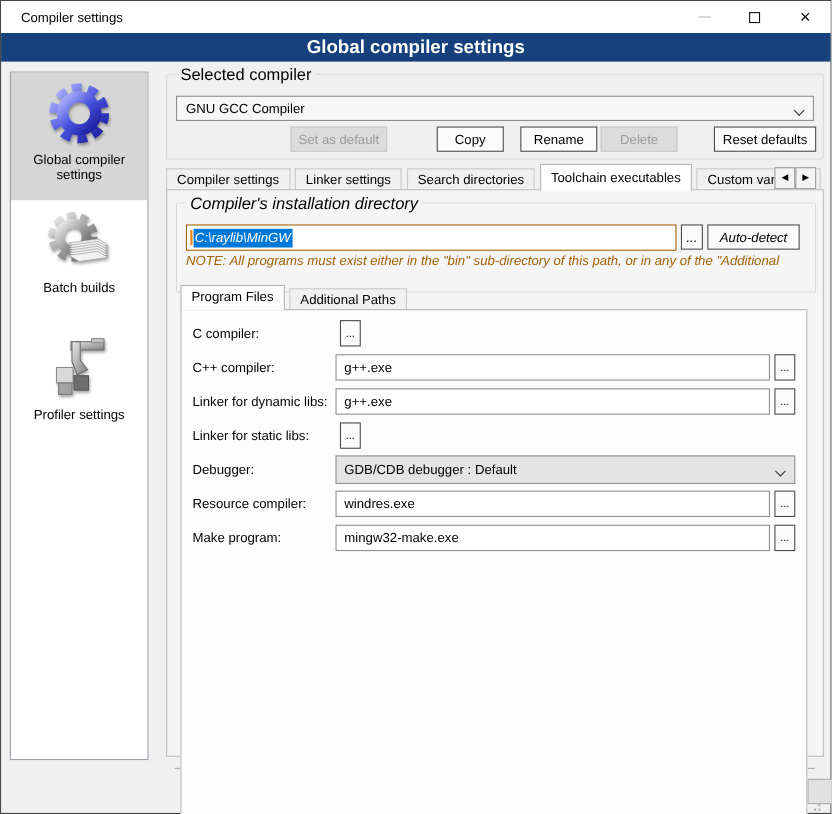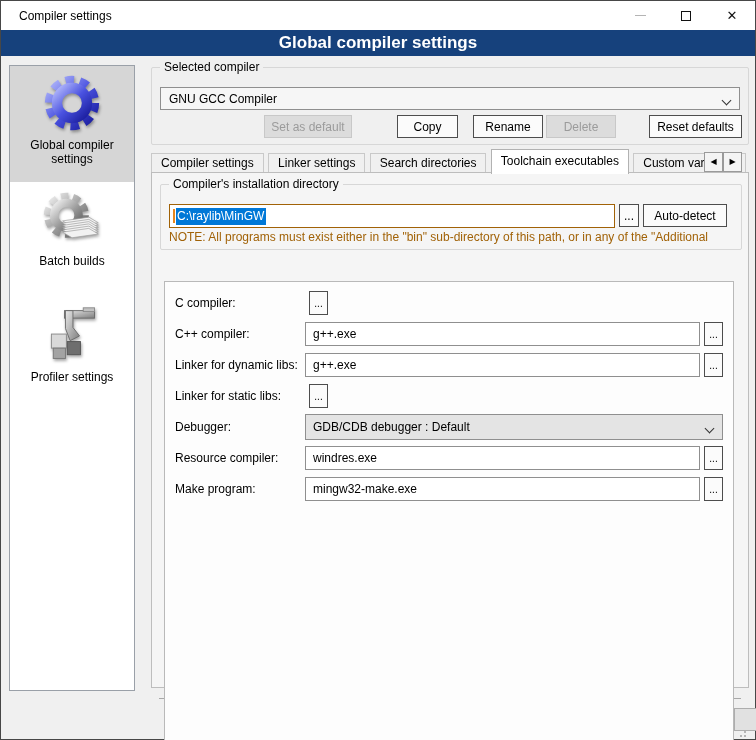--- a/index.html
+++ b/index.html
@@ -25,21 +25,21 @@
   .sidebar { position:absolute; left:8px; top:9px; width:126px; height:626px; background:#fff; border:1px solid #9aa0a8; overflow:hidden; }
   .side-item { height:116px; display:flex; flex-direction:column; align-items:center; padding-top:5px; text-align:center; }
   .side-item.selected { background:#d6d6d6; }
   .side-item .icon-wrap { width:64px; height:64px; display:flex; align-items:center; justify-content:center; }
   .side-label { margin-top:3px; line-height:14px; font-size:12px; padding:0 4px; }
 
   
   .main { position:absolute; left:150px; top:0; width:598px; height:684px; }
 
   .groupbox { position:relative; border:1px solid #d7d7d7; border-radius:2px; }
-  .groupbox > .gb-label { position:absolute; top:-8px; left:8px; background:#f0f0f0; padding:0 4px; font-size:12px; }
+  .groupbox > .gb-label { position:absolute; top:-8px; left:8px; background:#f0f0f0; padding:0 4px; font-size:15px; }
 
   .gb-selected { position:absolute; left:0; top:11px; width:598px; height:78px; }
   .combo { height:23px; background:#f6f6f6; border:1px solid #8f8f8f; display:flex; align-items:center; padding:0 8px; position:relative; }
   .combo .chev { position:absolute; right:9px; top:9px; }
   .gb-selected .combo { position:absolute; left:8px; right:8px; top:19px; }
   .btn-row { position:absolute; left:8px; right:8px; top:47px; height:23px; }
   .btn { font-size:12px; height:23px; display:inline-flex; align-items:center; justify-content:center; background:#fbfbfb; border:1px solid #4d4d4d; }
   .btn.disabled { background:#dcdcdc; color:#9b9b9b; border:1px solid #c8c8c8; }
   .btn-row .btn { position:absolute; top:0;text-align:right; }
 
@@ -48,21 +48,21 @@
   .tab { display:inline-block; height:21px; line-height:19px; padding:0 9px; background:#f0f0f0; border:1px solid #c9c9c9; border-bottom:none; margin-right:1px; vertical-align:bottom; white-space:nowrap; overflow:hidden; }
   .tab.active { background:#ffffff; height:25px; line-height:23px; border-color:#b2b2b2; position:relative; z-index:3; }
   .tab.clipped { width:34px; padding-right:0; }
   .tab-scroll { position:absolute; top:3px; width:19px; height:20px; background:#f4f4f4; border:1px solid #9a9a9a; font-size:8px; text-align:center; line-height:18px; }
   .ts-left { left:553px; } .ts-right { left:572px; }
 
   
   .tabpage { position:absolute; left:0; top:116px; width:598px; height:516px; background:#f5f5f5; border:1px solid #bdbdbd; z-index:2; }
   .tabpage .gb-label { background:#f5f5f5; }
 
-  .gb-install { position:absolute; left:8px; top:11px; width:582px; height:66px; }
+  .gb-install { position:absolute; left:8px; top:11px; width:582px; height:82px;font-style:italic; }
   .install-row { position:absolute; left:8px; top:19px; right:8px; height:24px; display:flex; align-items:stretch; }
   .path-input { width:446px; background:#fff; border:1px solid #a16207; display:flex; align-items:center; padding:0 3px; }
   .caret { width:2px; height:14px; background:#e8871e; margin-right:1px; }
   .sel-text { background:#0078d7; color:#fff; padding:1px 2px 2px 1px; }
   .mini-btn { width:20px; margin-left:4px; }
   .autodetect-btn { width:84px; margin-left:4px; }
   .note-line { position:absolute; left:8px; right:2px; top:45px; white-space:nowrap; overflow:hidden; color:#a16207; }
 
   
   .subtabbar { position:absolute; left:12px; top:86px; height:22px; }
@@ -213,20 +213,24 @@
             <div class="path-input">
               <span class="caret"></span>
               <span class="sel-text">C:\raylib\MinGW</span>
             </div>
             <div class="btn mini-btn">...</div>
             <div class="btn autodetect-btn">Auto-detect</div>
           </div>
           <div class="note-line">NOTE: All programs must exist either in the "bin" sub-directory of this path, or in any of the "Additional</div>
         </div>
 
+        <div class="subtabbar">
+          <div class="subtab active">Program Files</div>
+          <div class="subtab">Additional Paths</div>
+        </div>
 
         <div class="subpanel">
 
           <div class="field-row">
             <div class="field-label">C compiler:</div>
             <div class="btn browse-btn">...</div>
           </div>
 
           <div class="field-row">
             <div class="field-label">C++ compiler:</div>

